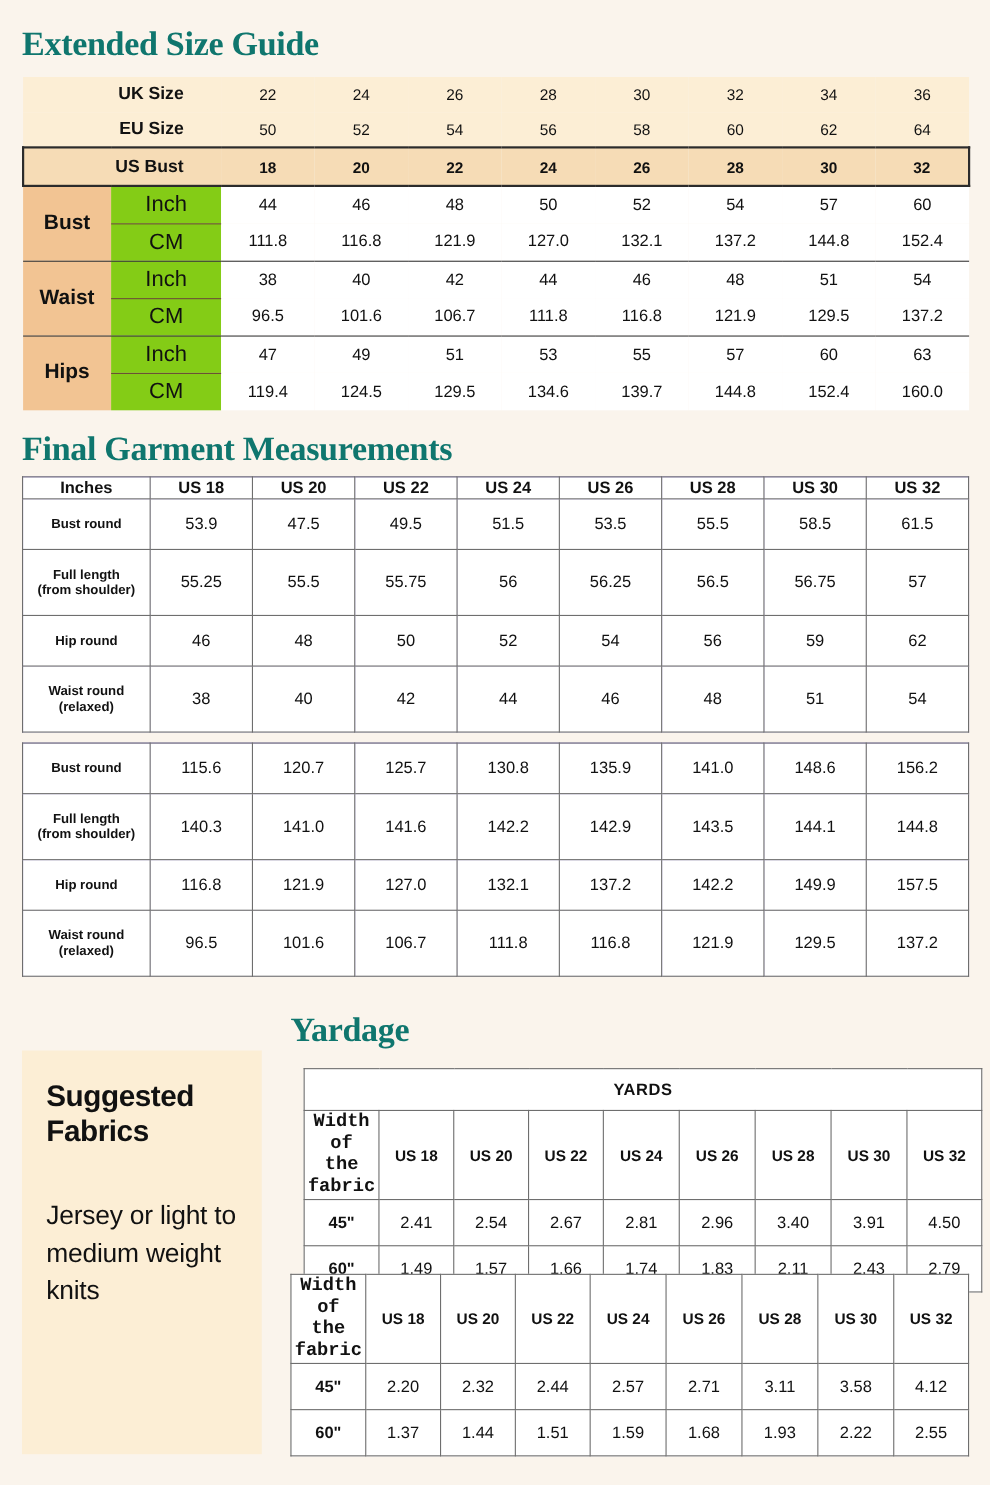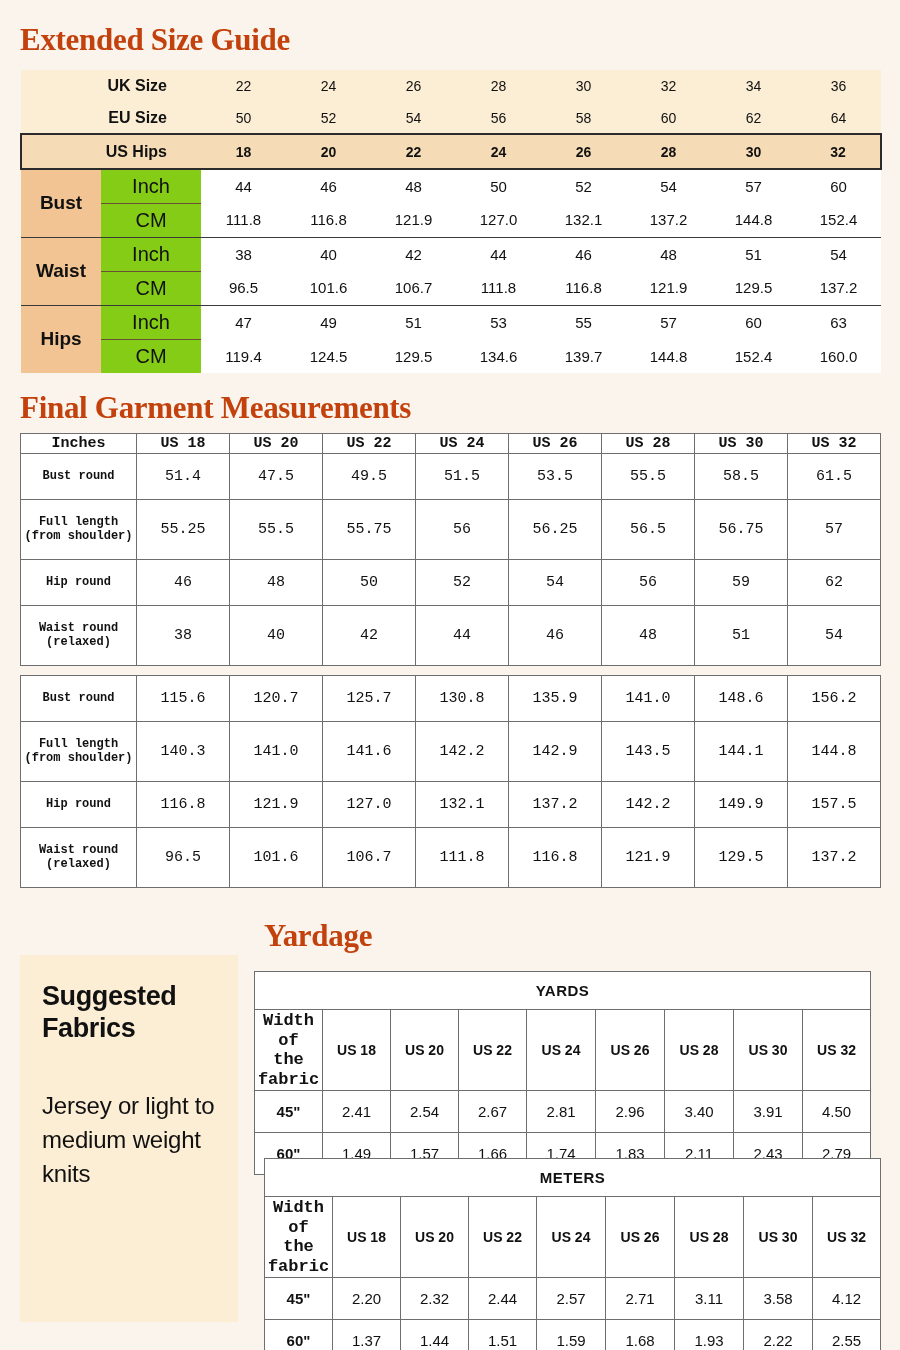--- a/index.html
+++ b/index.html
@@ -10,21 +10,21 @@
     font-family: "Liberation Sans", sans-serif;
     color: #111;
     overflow: hidden;
     position: relative;
   }
   .page { position: relative; width: 900px; height: 1350px; }
 
   .section-title {
     font-family: "Liberation Serif", serif;
     font-weight: bold;
-    color: #c2410c;
+    color: #0f766e;
     letter-spacing: -0.3px;
   }
   h1.section-title { font-size: 31px; margin: 0; }
 
   
   .size-table {
     position: absolute; left: 20px; top: 70px;
     width: 860px;
     border-collapse: collapse;
     table-layout: fixed;
@@ -75,21 +75,20 @@
   }
   .grp-sep td { border-top: 1.5px solid #3a3a3a; }
   .grp-sep td.meas-name, .grp-sep td.unit-cell { border-top: 1.5px solid #3a3a3a; }
 
   
   .gtable {
     border-collapse: collapse;
     table-layout: fixed;
     background: #c4b5fd;
     position: absolute;
-    font-family: Liberation Mono, monospace;
   }
   .gtable td {
     border: 1.2px solid #6e6e6e;
     text-align: center;
     font-size: 14px;
     background: #fff;
   }
   .gtable td.hdr { font-weight: bold; font-size: 15px; }
   .gtable td.rowlbl { font-weight: bold; font-size: 12px; line-height: 1.15; }
   .gtable td.val { font-size: 15px; }
@@ -169,21 +168,21 @@
           <td class="num cream">50</td>
           <td class="num cream">52</td>
           <td class="num cream">54</td>
           <td class="num cream">56</td>
           <td class="num cream">58</td>
           <td class="num cream">60</td>
           <td class="num cream">62</td>
           <td class="num cream">64</td>
         </tr>
         <tr class="row-us us-band">
-          <td class="lbl-cell tan first" colspan="2">US Hips</td>
+          <td class="lbl-cell tan first" colspan="2">US Bust</td>
           <td class="num tan">18</td>
           <td class="num tan">20</td>
           <td class="num tan">22</td>
           <td class="num tan">24</td>
           <td class="num tan">26</td>
           <td class="num tan">28</td>
           <td class="num tan">30</td>
           <td class="num tan last">32</td>
         </tr>
       </tbody>
@@ -281,21 +280,21 @@
           <td class="hdr">US 20</td>
           <td class="hdr">US 22</td>
           <td class="hdr">US 24</td>
           <td class="hdr">US 26</td>
           <td class="hdr">US 28</td>
           <td class="hdr">US 30</td>
           <td class="hdr">US 32</td>
         </tr>
         <tr>
           <td class="rowlbl" style="height: 46px;">Bust round</td>
-          <td class="val">51.4</td>
+          <td class="val">53.9</td>
           <td class="val">47.5</td>
           <td class="val">49.5</td>
           <td class="val">51.5</td>
           <td class="val">53.5</td>
           <td class="val">55.5</td>
           <td class="val">58.5</td>
           <td class="val">61.5</td>
         </tr>
         <tr>
           <td class="rowlbl" style="height: 60px;">Full length<small>(from shoulder)</small></td>
@@ -393,21 +392,21 @@
       </tbody>
   </table>
 
   <div class="fabrics">
     <div class="fabrics-title">Suggested Fabrics</div>
     <div class="fabrics-body">Jersey or light to medium weight knits</div>
   </div>
 
   <h1 class="section-title" style="position:absolute;left:264px;top:918px;">Yardage</h1>
 
-  <table class="ytable" id="ytable-yards" style="left:254px;top:971px;width:616px;">
+  <table class="ytable" id="ytable-yards" style="left:276px;top:971px;width:616px;">
     <colgroup>
       <col style="width:68px">
         <col style="width:68px">
         <col style="width:68px">
         <col style="width:68px">
       <col style="width:69px">
         <col style="width:69px">
         <col style="width:69px">
         <col style="width:69px">
         <col style="width:68px">
@@ -459,23 +458,20 @@
         <col style="width:68px">
         <col style="width:68px">
       <col style="width:69px">
         <col style="width:69px">
         <col style="width:69px">
         <col style="width:69px">
         <col style="width:68px">
     </colgroup>
     <tbody>
         <tr>
-          <td class="caption" colspan="9">METERS</td>
-        </tr>
-        <tr>
           <td class="whdr">Width of<br>the fabric</td>
           <td class="hdr">US 18</td>
           <td class="hdr">US 20</td>
           <td class="hdr">US 22</td>
           <td class="hdr">US 24</td>
           <td class="hdr">US 26</td>
           <td class="hdr">US 28</td>
           <td class="hdr">US 30</td>
           <td class="hdr">US 32</td>
         </tr>

